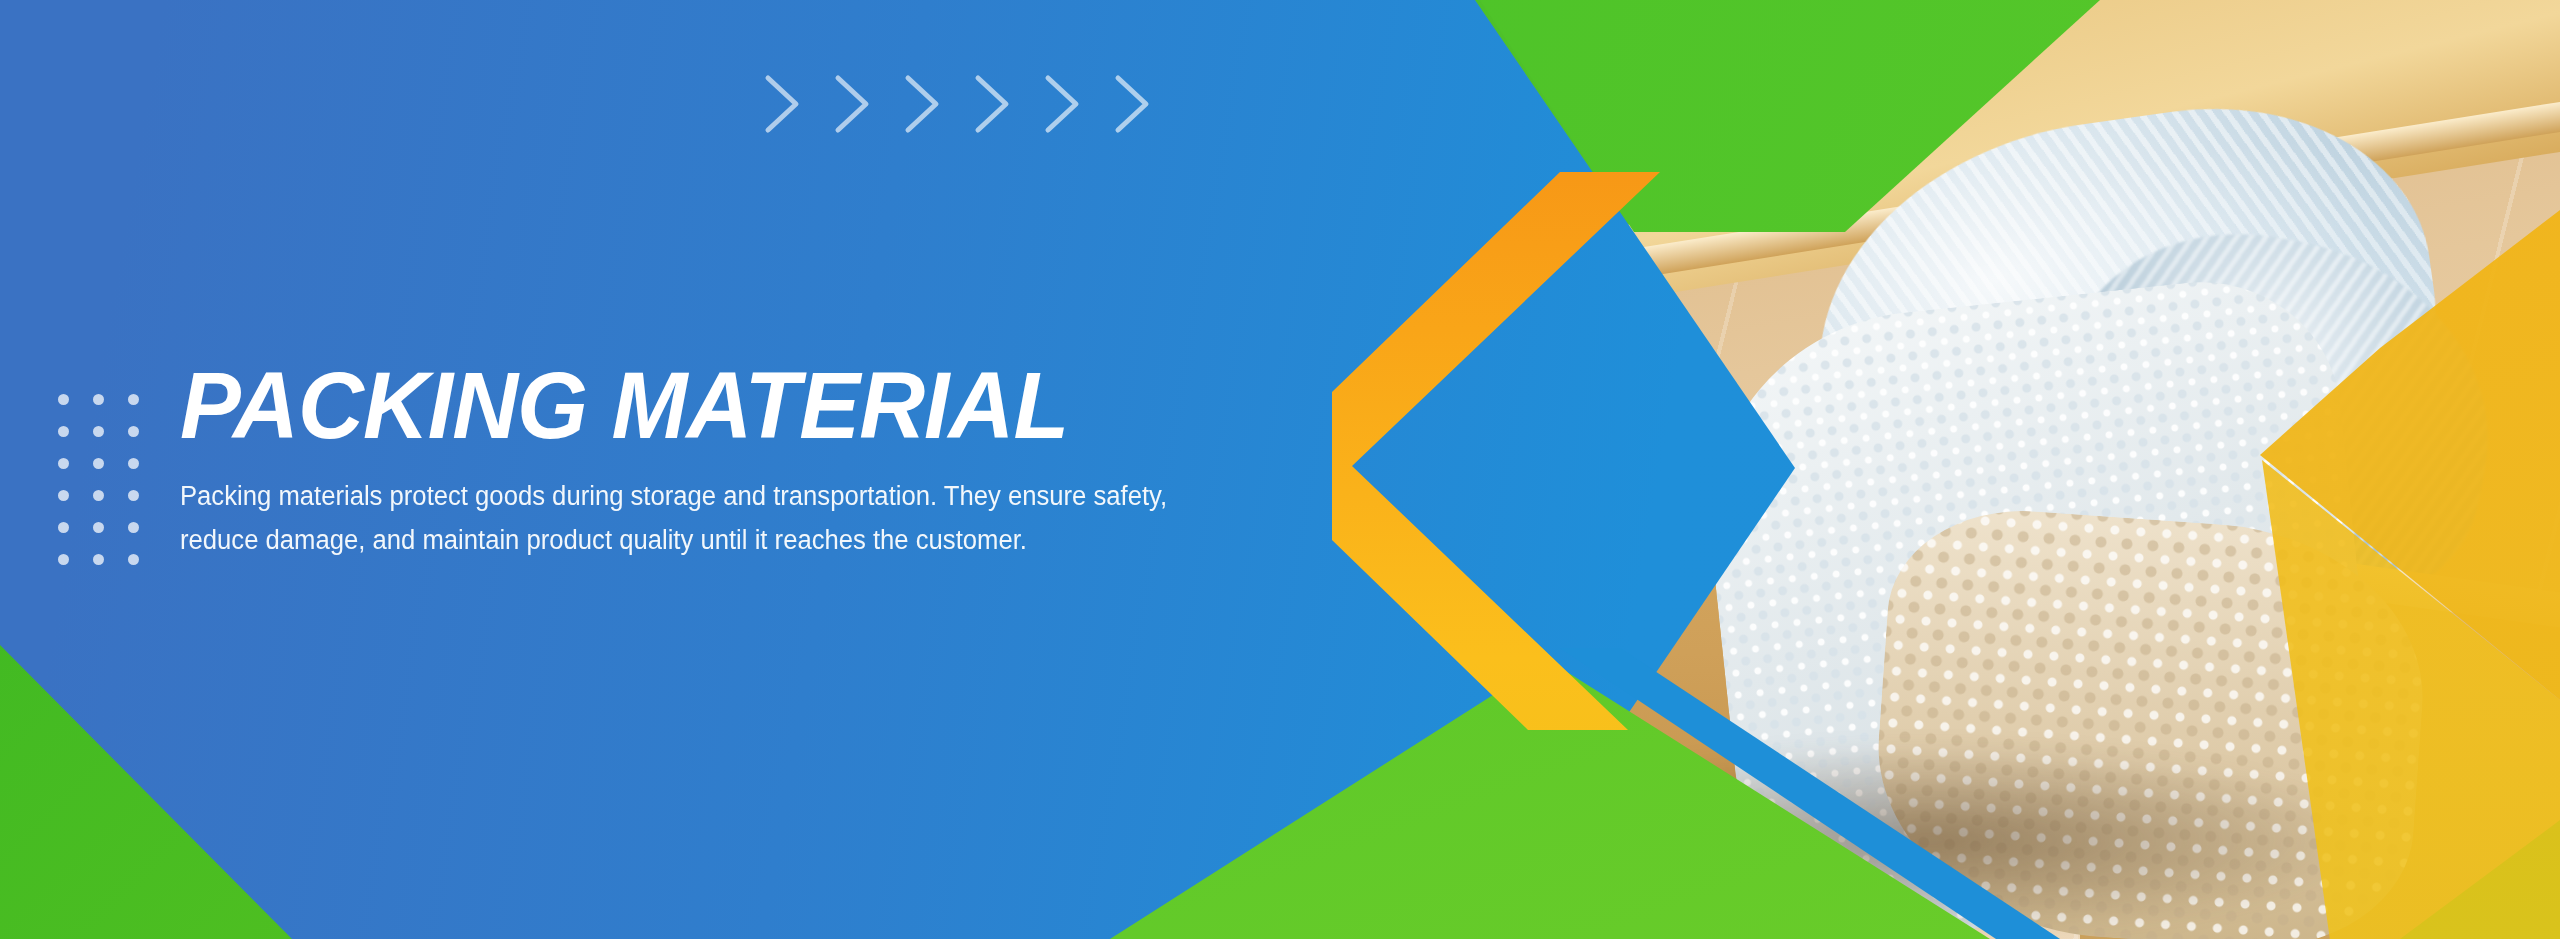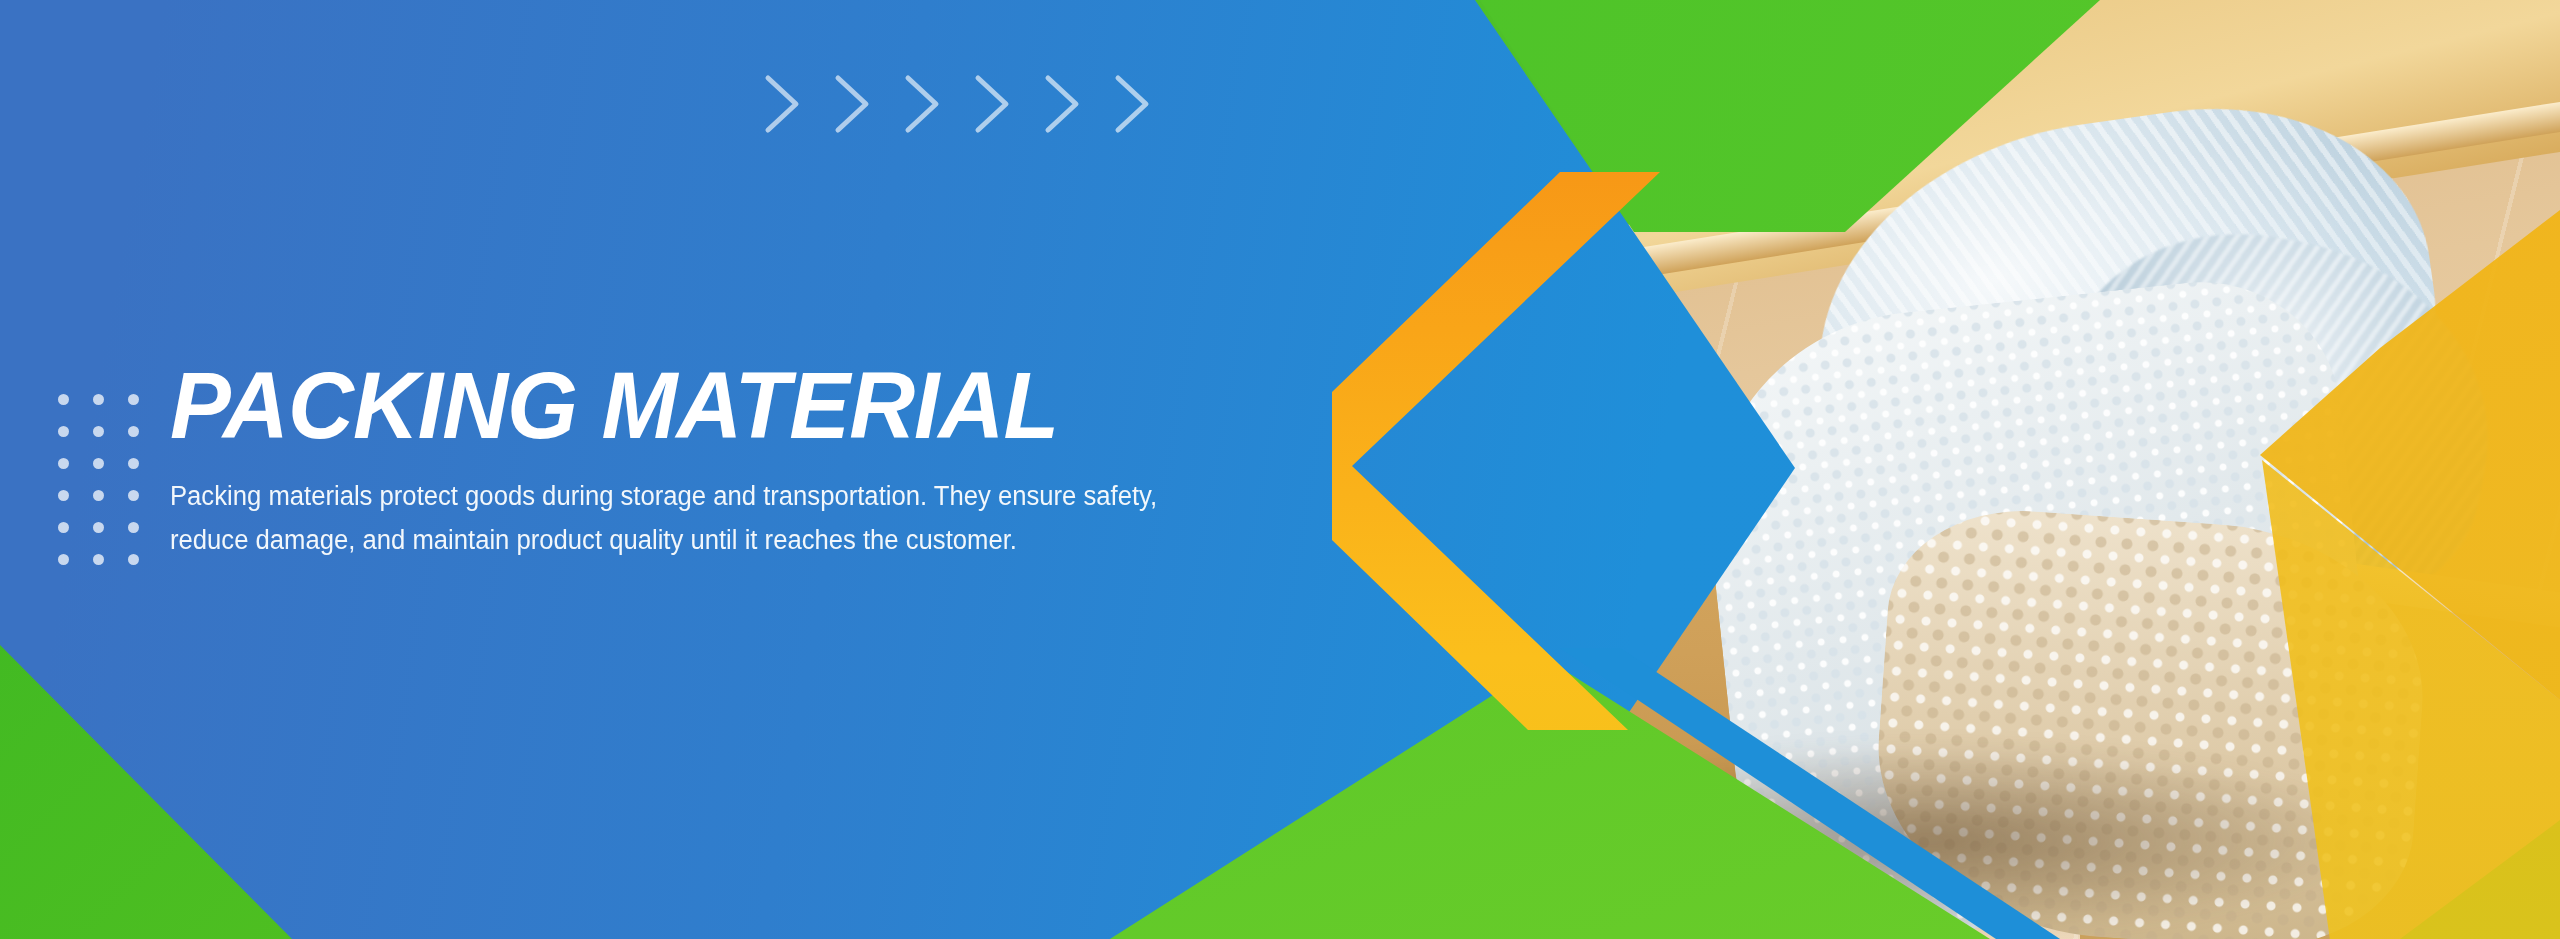--- a/index.html
+++ b/index.html
@@ -202,21 +202,21 @@
     display:grid;
     grid-template-columns:repeat(3,1fr);
     grid-template-rows:repeat(6,1fr);
     gap:21px 24px;
   }
   .dot{width:11px;height:11px;border-radius:50%;background:rgba(255,255,255,.72);}
 
   
   .copy{
     position:absolute;
-    left:170px; top:358px;
+    left:180px; top:358px;
     width:1130px;
   }
   .title{
     margin:0;
     font-family:"Liberation Sans", sans-serif;
     font-weight:700;
     font-style:italic;
     font-size:95px;
     line-height:1;
     letter-spacing:-1px;

